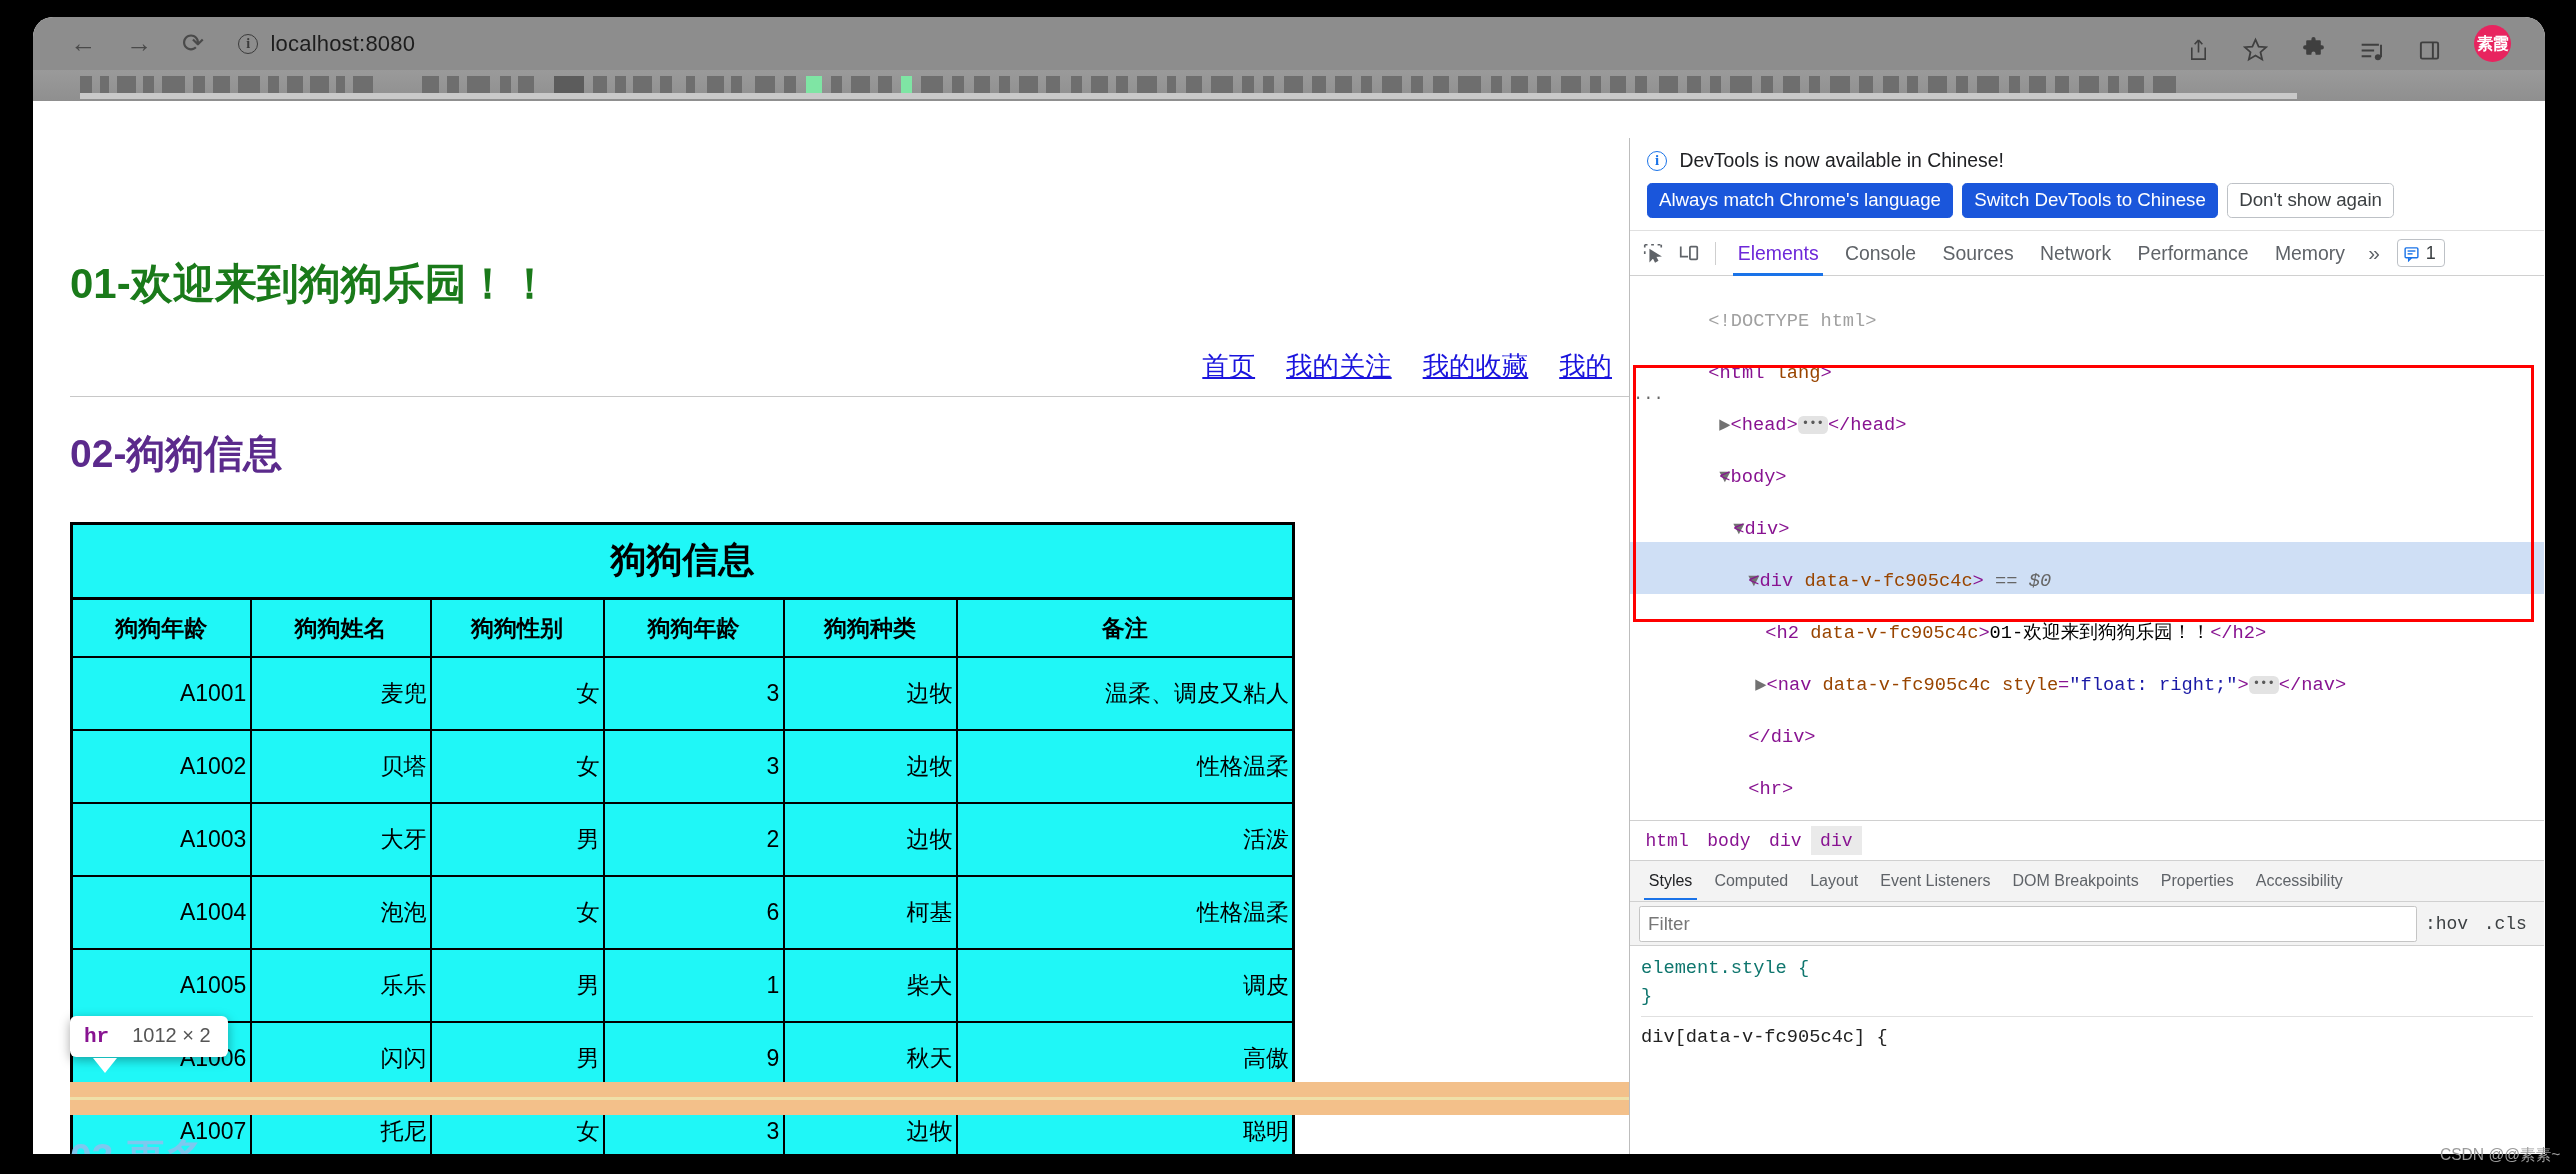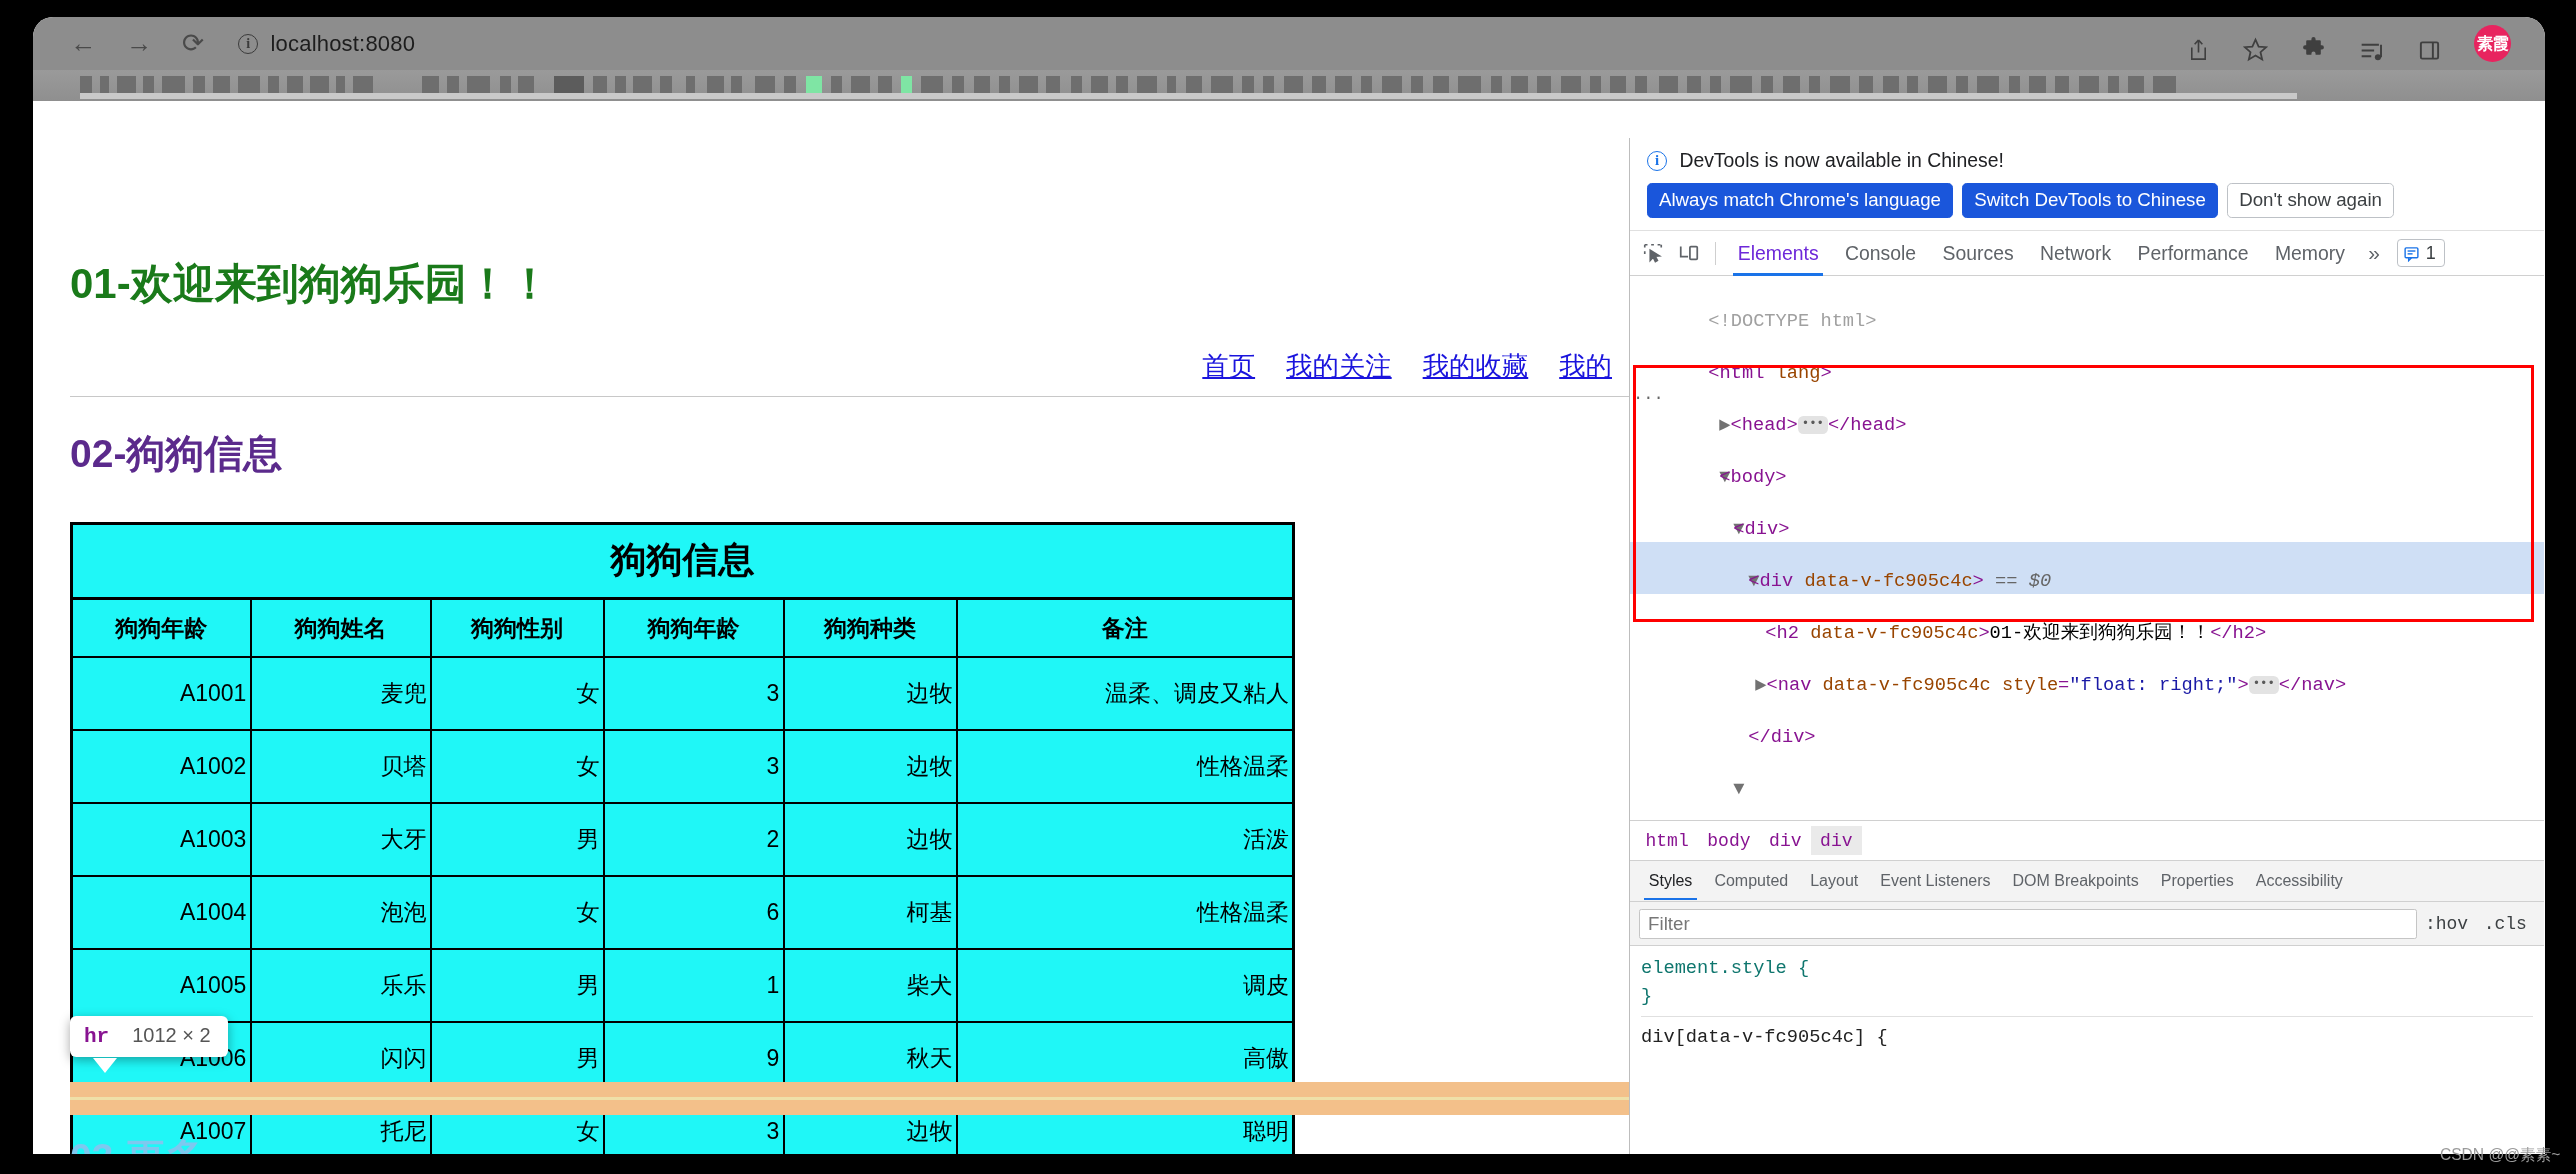--- a/index.html
+++ b/index.html
@@ -275,21 +275,21 @@
   .sub-tab.active::after {
     content:""; position:absolute; left:6.2px; right:6.2px; bottom:-0.8px; height:2.3px; background:#1a73e8;
   }
 
   
   #dt-filterrow {
     display:flex; align-items:center; height:44px;
     border-bottom:0.8px solid #d0d0d0; background:#f3f3f3; padding: 0 9.3px;
   }
   #dt-filter-input {
-    flex:1; height:30px; border:0.8px solid #c5c5c5; border-radius:2.3px;
+    flex:1; height:36px; border:0.8px solid #c5c5c5; border-radius:2.3px;
     background:#fff; font-size:18.7px; color:#5f6368; padding: 0 7.8px;
     font-family:"Liberation Sans", sans-serif;
   }
   #dt-filter-input::placeholder { color:#777; }
   .tiny-btn {
     font-family:"Liberation Mono", monospace; font-size:18px; color:#3c4043;
     padding: 0 7.8px; cursor:pointer;
   }
 
   
@@ -623,20 +623,22 @@
 
     <div class="dom-line" style="padding-left:68px;">
       <span class="tw">&lt;h2</span> <span class="tattr">data-v-fc905c4c</span><span class="tw">&gt;</span><span class="ttext">01-欢迎来到狗狗乐园！！</span><span class="tw">&lt;/h2&gt;</span></div>
 
     <div class="dom-line" style="padding-left:58px;">
       <span class="arrow">▶</span> <span class="tw">&lt;nav</span> <span class="tattr">data-v-fc905c4c</span> <span class="tattr">style</span><span class="tw">=</span><span class="tval">"float: right;"</span><span class="tw">&gt;</span><span class="ellipsis">•••</span><span class="tw">&lt;/nav&gt;</span></div>
 
     <div class="dom-line" style="padding-left:51px;">
       <span class="tw">&lt;/div&gt;</span></div>
 
+    <div class="dom-line" style="padding-left:51px;">
+      <span class="tw">&lt;hr&gt;</span></div>
 
     <div class="dom-line" style="padding-left:36px;">
       <span class="arrow">▼</span> </div>
 
   </div>
 
   <div id="dt-breadcrumb">
     <span class="crumb">html</span>
     <span class="crumb">body</span>
     <span class="crumb">div</span>

